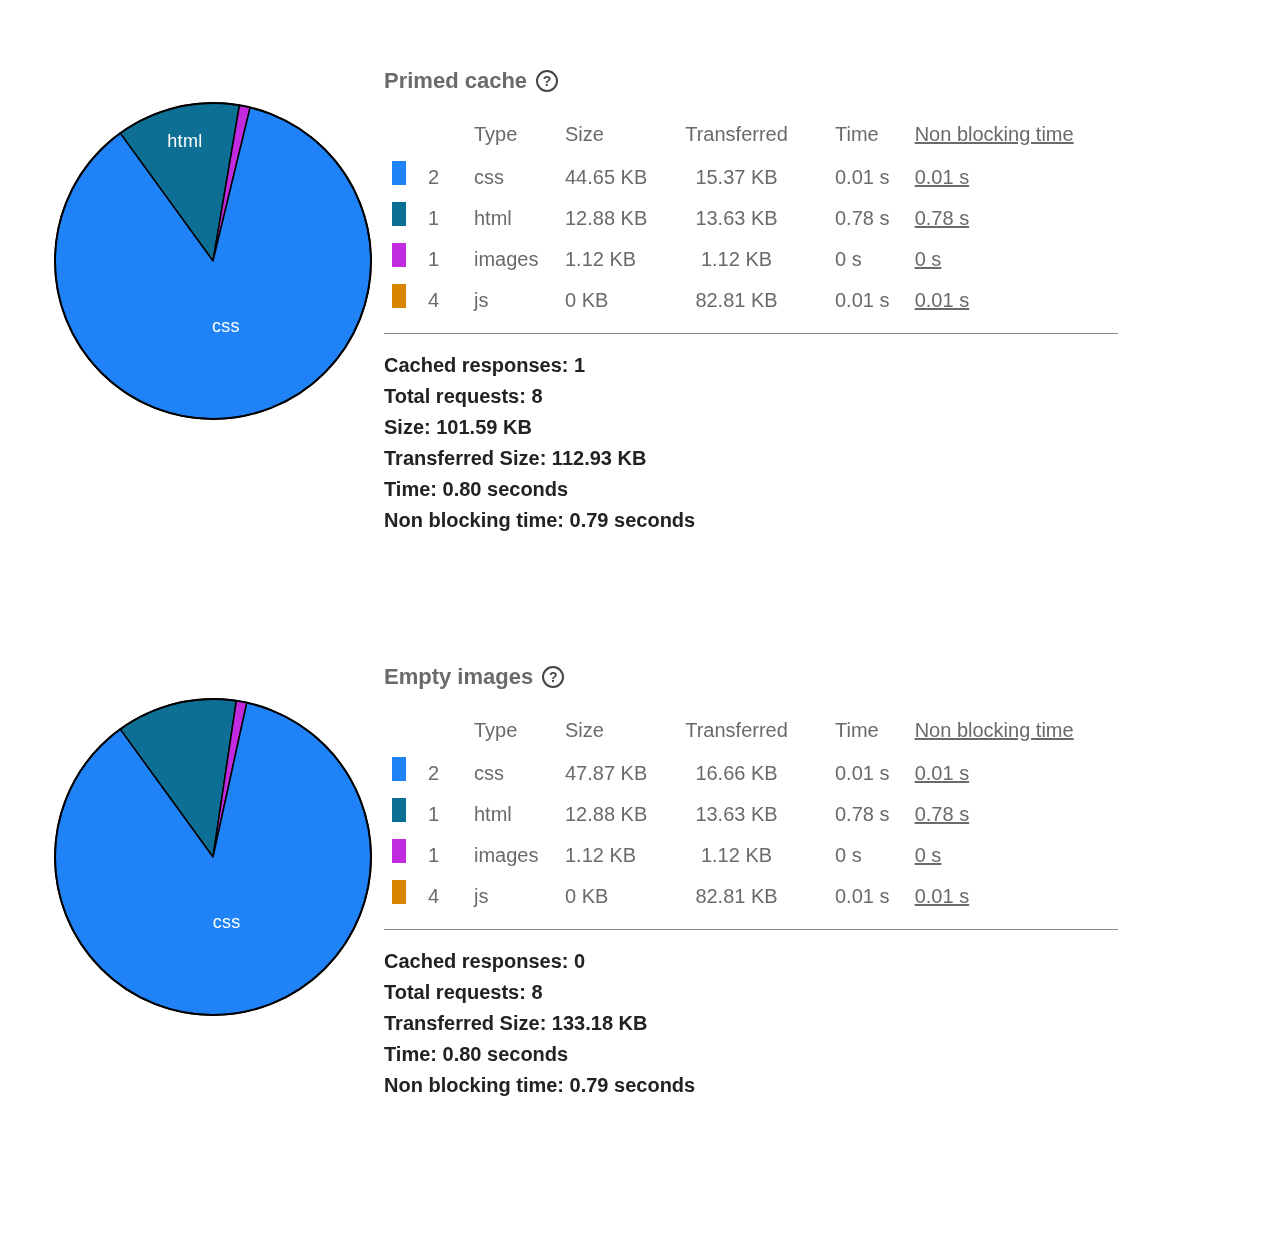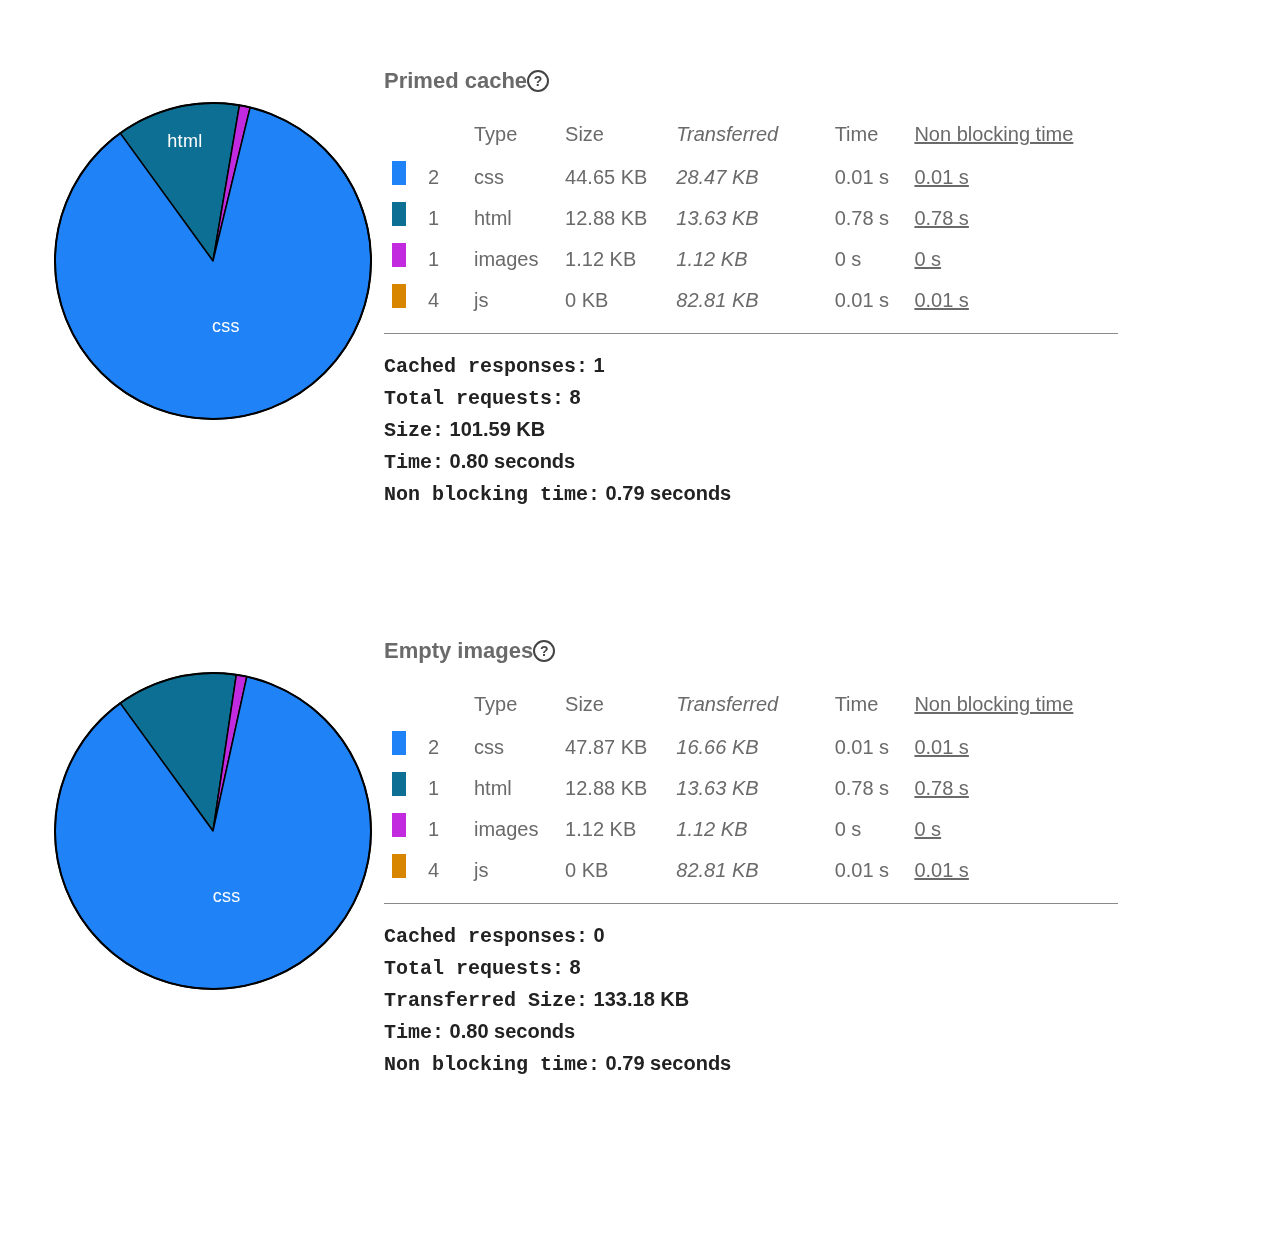--- a/index.html
+++ b/index.html
@@ -36,21 +36,21 @@
     transform: translate(-50%, -50%);
   }
   .right {
     flex: 1;
     min-width: 0;
     padding-top: 8px;
   }
   .title-row {
     display: flex;
     align-items: center;
-    gap: 0;
+    gap: 9px;
     margin-bottom: 22px;
   }
   .title {
     font-size: 22px;
     font-weight: 700;
     color: #6a6a6a;
   }
   .help-icon {
     width: 22px; height: 22px;
     border: 2px solid #444;
@@ -73,21 +73,21 @@
   table.data th {
     text-align: left;
     font-weight: 400;
     padding: 6px 8px 10px 8px;
     vertical-align: top;
     line-height: 1.25;
   }
   table.data th.th-swatch { width: 36px; }
   table.data th.th-count { width: 46px; }
   table.data th.th-transferred,
-  table.data td.td-transferred { text-align: left; padding-right: 30px; font-style: italic; }
+  table.data td.td-transferred { text-align: center; padding-right: 30px; }
   table.data th.th-nonblock,
   table.data td.td-nonblock { text-align: left; padding-right: 20px; text-decoration: underline; }
   table.data td {
     padding: 4px 8px;
     vertical-align: middle;
     line-height: 1.55;
   }
   .swatch {
     display: inline-block;
     width: 14px;
@@ -97,21 +97,21 @@
     border: none;
     border-top: 1px solid #8a8a8a;
     margin: 12px 0 16px 0;
   }
   .summary {
     font-size: 20px;
     font-weight: 700;
     color: #222;
     line-height: 1.55;
   }
-  .summary .lbl { font-weight: 700; font-family: Liberation Mono, monospace; }
+  .summary .lbl { font-weight: 700; }
 </style>
 </head>
 <body>
 
 <div id="root">
     <div class="block">
       <div class="pie-wrap">
         <svg width="322" height="322" viewBox="0 0 322 322">
           <circle cx="161" cy="161" r="158" fill="#fff"></circle>
           <path d="M 161 161 L 68.12993013778926 33.17531488875831 A 158 158 0 0 1 187.46443496136274 5.232116011753561 Z" fill="#0d6f93" stroke="#000" stroke-width="1.5" stroke-linejoin="round"></path>
@@ -138,21 +138,21 @@
               <th class="th-time">Time</th>
               <th class="th-nonblock">Non blocking time</th>
             </tr>
           </thead>
           <tbody>
             <tr>
               <td><span class="swatch" style="background: rgb(31, 131, 247);"></span></td>
               <td>2</td>
               <td class="td-type">css</td>
               <td class="td-size">44.65 KB</td>
-              <td class="td-transferred">28.47 KB</td>
+              <td class="td-transferred">15.37 KB</td>
               <td class="td-time">0.01 s</td>
               <td class="td-nonblock">0.01 s</td>
             </tr>
             <tr>
               <td><span class="swatch" style="background: rgb(13, 111, 147);"></span></td>
               <td>1</td>
               <td class="td-type">html</td>
               <td class="td-size">12.88 KB</td>
               <td class="td-transferred">13.63 KB</td>
               <td class="td-time">0.78 s</td>
@@ -176,20 +176,21 @@
               <td class="td-time">0.01 s</td>
               <td class="td-nonblock">0.01 s</td>
             </tr>
           </tbody>
         </table>
         <hr class="divider">
         <div class="summary">
           <div><span class="lbl">Cached responses:</span> <span>1</span></div>
           <div><span class="lbl">Total requests:</span> <span>8</span></div>
           <div><span class="lbl">Size:</span> <span>101.59 KB</span></div>
+          <div><span class="lbl">Transferred Size:</span> <span>112.93 KB</span></div>
           <div><span class="lbl">Time:</span> <span>0.80 seconds</span></div>
           <div><span class="lbl">Non blocking time:</span> <span>0.79 seconds</span></div>
         </div>
       </div>
     </div>
     <div class="block">
       <div class="pie-wrap">
         <svg width="322" height="322" viewBox="0 0 322 322">
           <circle cx="161" cy="161" r="158" fill="#fff"></circle>
           <path d="M 161 161 L 68.12993013778926 33.17531488875831 A 158 158 0 0 1 184.3396234035119 4.73336255175181 Z" fill="#0d6f93" stroke="#000" stroke-width="1.5" stroke-linejoin="round"></path>

